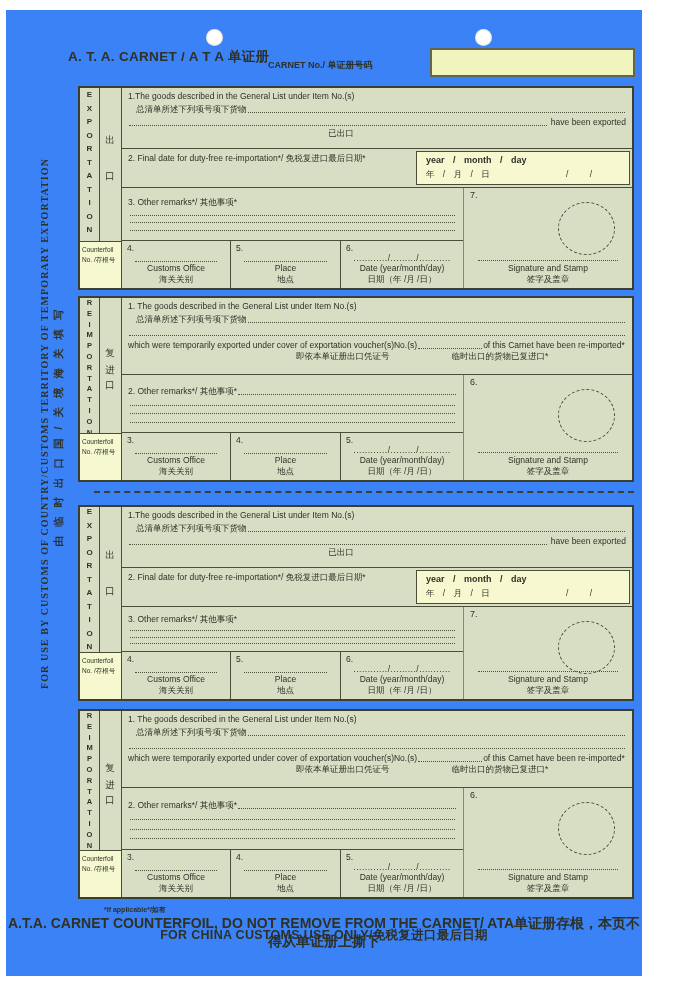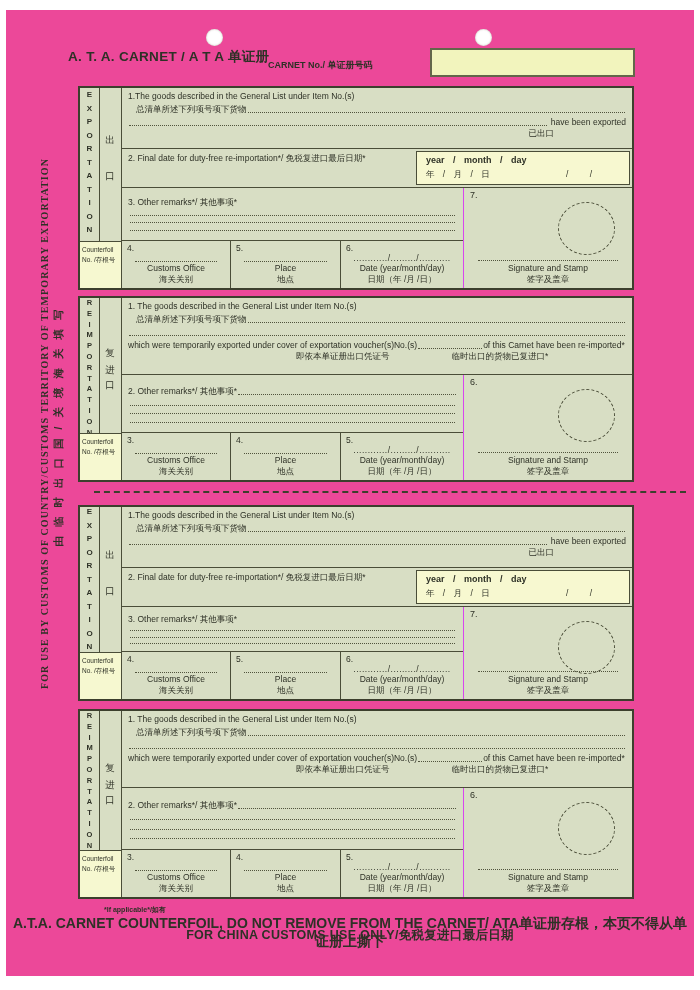--- a/index.html
+++ b/index.html
@@ -1,19 +1,19 @@
 <!DOCTYPE html>
 <html><head>
 <meta charset="utf-8">
 <style>
   html,body{margin:0;padding:0;}
   body{width:700px;height:990px;background:#ffffff;position:relative;
        font-family:"Liberation Sans",sans-serif;color:#2e3126;}
-  .paper{position:absolute;left:6px;top:10px;width:688px;height:966px;
-         background:#ec4899;overflow:hidden;}
+  .paper{position:absolute;left:6px;top:10px;width:636px;height:966px;
+         background:#3b82f6;overflow:hidden;}
   .hole{position:absolute;width:17px;height:17px;border-radius:50%;background:#ffffff;
         box-shadow:inset 0 0 2px rgba(90,90,60,.45);}
   
   .title{position:absolute;left:62px;top:38px;font-size:13.5px;font-weight:bold;letter-spacing:.3px;}
   .carnet-label{position:absolute;left:262px;top:49px;font-size:9px;font-weight:bold;}
   .carnet-box{position:absolute;left:424px;top:38px;width:201px;height:25px;
               border:2px solid #63664a;background:#f2f4bd;}
   
   .sidebar{position:absolute;left:46px;top:415px;width:0;height:0;}
   .sidebar-inner{position:absolute;width:584px;left:-292px;top:-15px;
@@ -37,21 +37,21 @@
   .counterfoil{height:47px;flex:0 0 47px;border-top:1px solid #4a4d38;background:#f6f8d0;
                font-size:6.5px;line-height:1.6;padding:3px 1px 0 2px;box-sizing:border-box;}
   .main{flex:1;display:flex;flex-direction:column;min-width:0;}
   .rowline{display:flex;align-items:flex-end;}
   .dotline{flex:1;border-bottom:1px dotted #51543d;margin:0 1px 2px 1px;height:10px;}
   .r1{border-bottom:1px solid #4a4d38;padding:3px 6px 1px 6px;box-sizing:border-box;}
   .exp .r1{height:61px;flex:0 0 61px;}
   .reimp .r1{height:77px;flex:0 0 77px;}
   .cn-indent{padding-left:8px;}
   .exported-en{padding-left:3px;}
-  .exported-cn{text-align:right;padding-right:72px;}
+  .exported-cn{text-align:center;padding-right:72px;}
   .voucher-mid{flex:0 0 64px;border-bottom:1px dotted #51543d;margin:0 1px 2px 1px;height:10px;}
   .voucher-cn{display:flex;}
   .voucher-cn .c1{margin-left:168px;}
   .voucher-cn .c2{margin-left:62px;}
   .r2{position:relative;border-bottom:1px solid #4a4d38;height:39px;flex:0 0 39px;
       padding:4px 6px;box-sizing:border-box;}
   .datebox{position:absolute;right:2px;top:2px;bottom:2px;width:214px;background:#f7f8d0;
            border:1px solid #4a4d38;padding:3px 9px;box-sizing:border-box;}
   .db-l1{font-weight:bold;font-size:9px;word-spacing:6px;}
   .db-l2{display:flex;justify-content:space-between;padding-right:28px;margin-top:2px;word-spacing:6px;}

